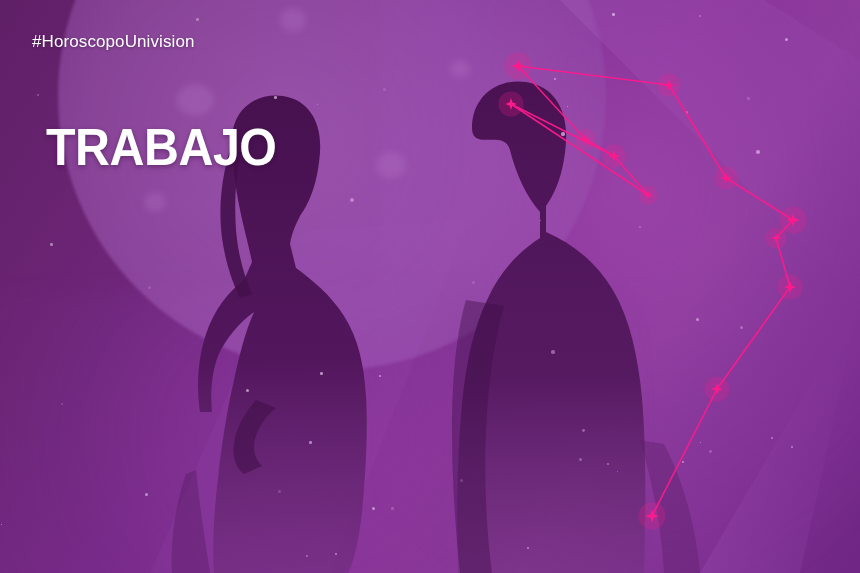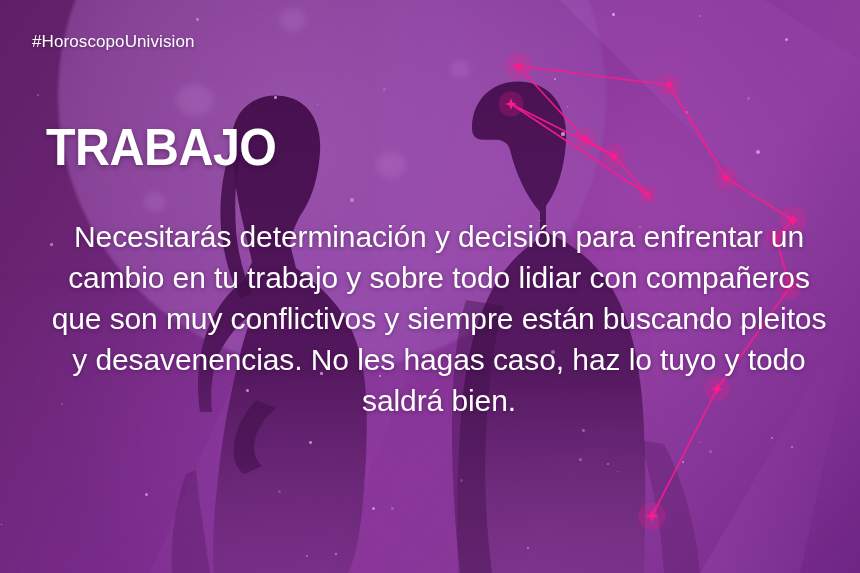--- a/index.html
+++ b/index.html
@@ -8,21 +8,20 @@
     padding: 0;
     background: #2b0f2e;
   }
   .card {
     position: relative;
     width: 860px;
     height: 573px;
     overflow: hidden;
     font-family: "Liberation Sans", "DejaVu Sans", sans-serif;
     background: #6b2172;
-    text-align: center;
   }
 
   
   .bg-base {
     position: absolute;
     inset: 0;
     background:
       linear-gradient(122deg,
         #5f1f66 0%,
         #6a2473 18%,
@@ -371,16 +370,15 @@
           <polygon points="652.00,509.50 653.65,514.35 658.50,516.00 653.65,517.65 652.00,522.50 650.35,517.65 645.50,516.00 650.35,514.35" fill="#ff1a8c"></polygon>
         </g>
       </g>
   </svg>
 
   <div class="content">
     <div class="hashtag">#HoroscopoUnivision</div>
 
     <h1 class="headline">TRABAJO</h1>
 
-    <p class="body-copy">Necesitarás determinación y decisión para enfrentar un cambio en tu trabajo y sobre todo lidiar con compañeros que son muy conflictivos y siempre están buscando pleitos y desavenencias. No les hagas caso, haz lo tuyo y todo saldrá bien.</p>
   </div>
 
 </div>
 
 </body></html>

